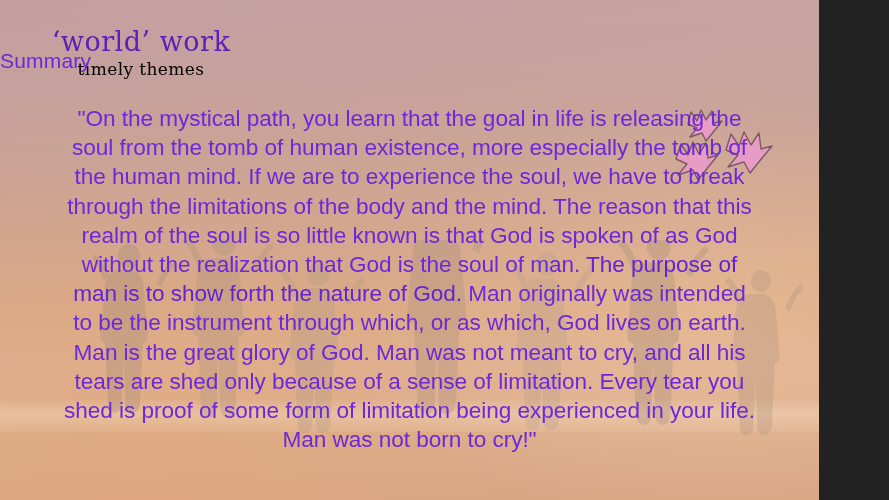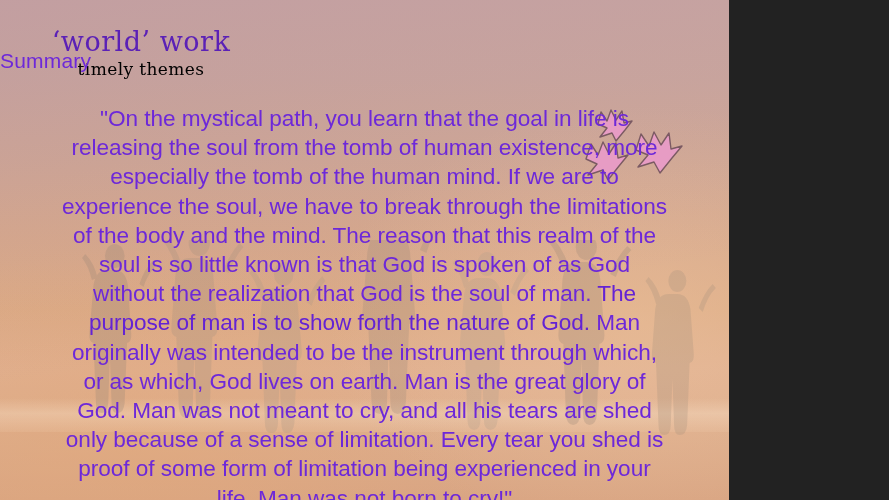--- a/index.html
+++ b/index.html
@@ -2,21 +2,21 @@
 <html><head>
 <meta charset="utf-8">
 <style>
   html, body {
     margin: 0;
     padding: 0;
     background: #222;
   }
   .slide {
     position: relative;
-    width: 729px;
+    width: 819px;
     height: 500px;
     overflow: hidden;
     font-family: "Liberation Sans", sans-serif;
     background: #cfa899;
   }
 
   
   .bg-base {
     position: absolute;
     inset: 0;

